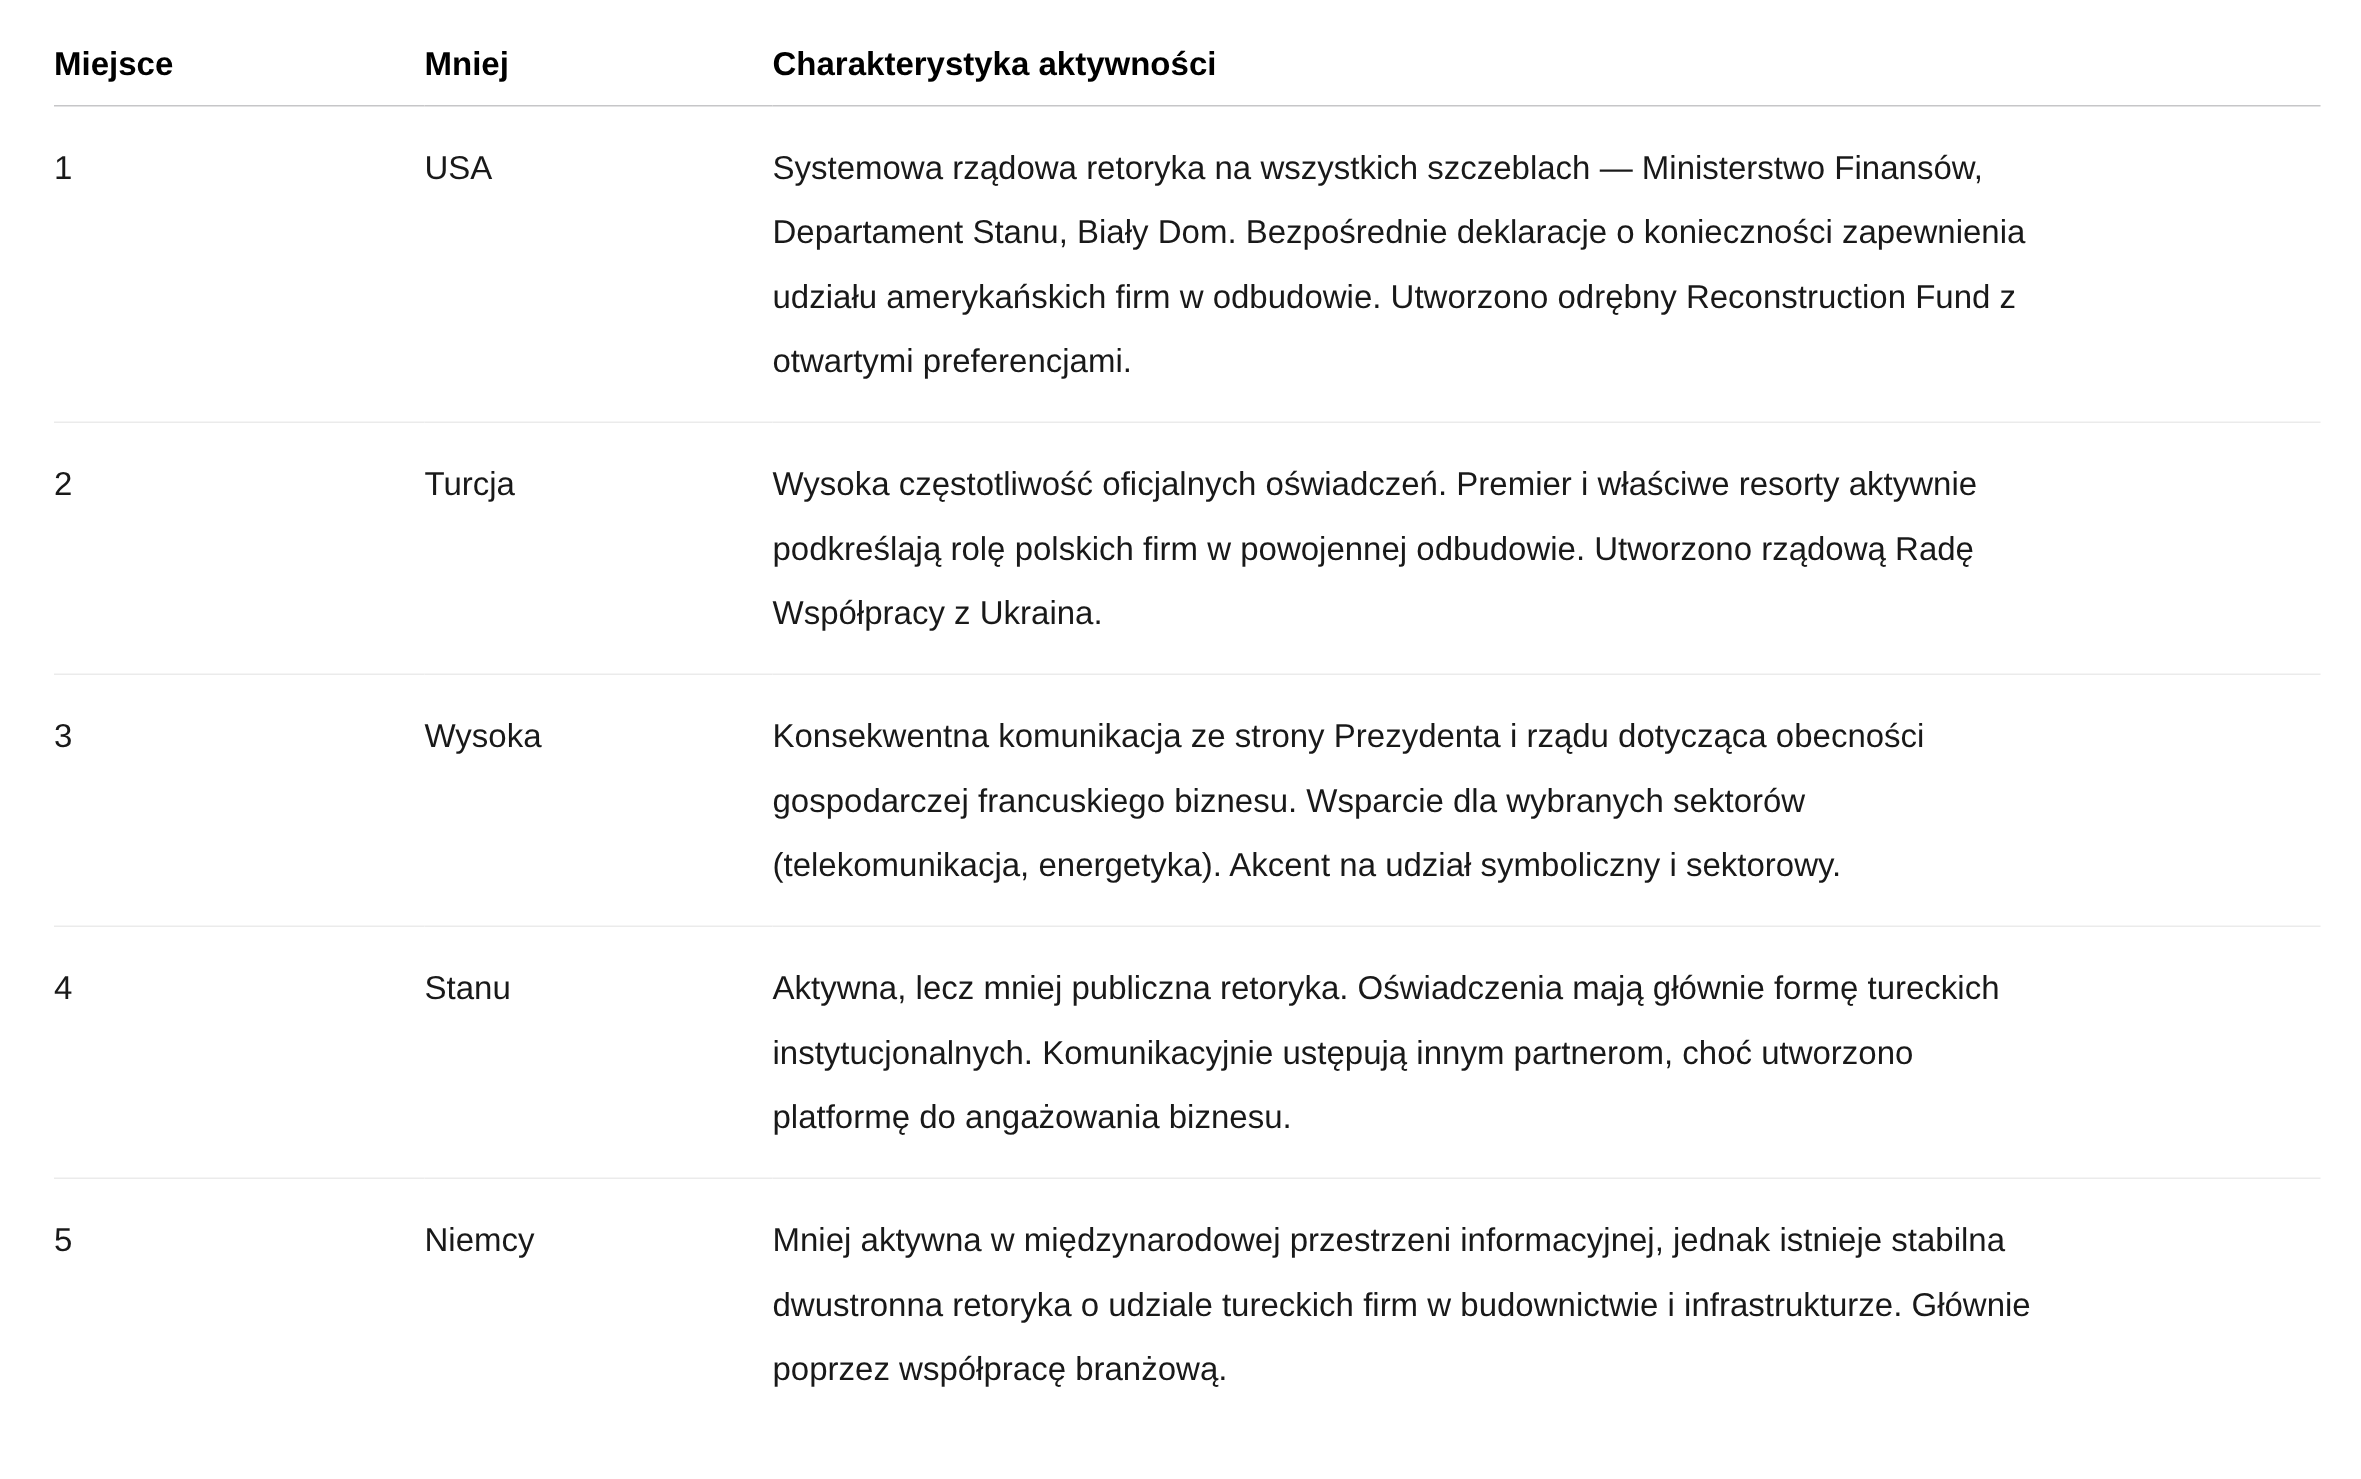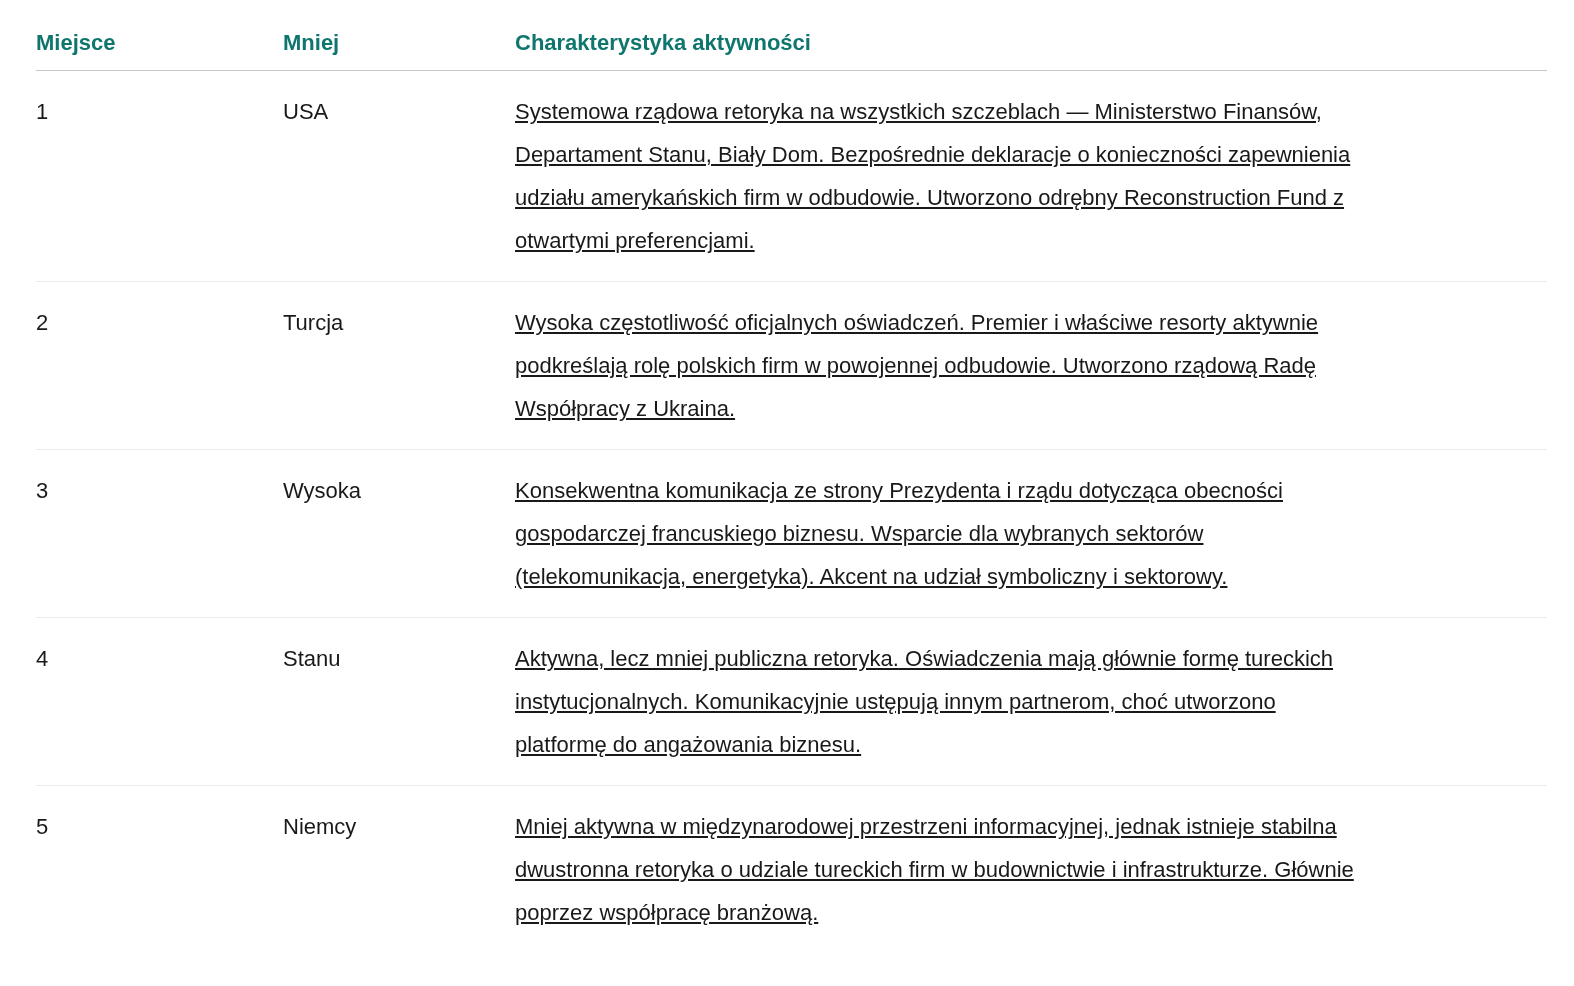--- a/index.html
+++ b/index.html
@@ -25,35 +25,34 @@
   col.col-country { width: 232px; }
   col.col-desc    { width: auto; }
 
   thead th {
     text-align: left;
     font-weight: bold;
     font-size: 22px;
     line-height: 43px;
     padding: 0 0 6px 0;
     border-bottom: 1px solid #c6c6c8;
-    color: #0f766e;
+    color: #000000;
   }
   tbody td {
     vertical-align: top;
     font-size: 22px;
     line-height: 43px;
     padding: 19px 0 19px 0;
     color: #191919;
   }
   tbody tr:not(:last-child) td {
     border-bottom: 1px solid #ebebeb;
   }
   td.description-cell {
     white-space: pre-line;
-    text-decoration: underline;
   }
 </style>
 </head>
 <body>
 
 <div class="page">
   <table class="activity-table">
     <colgroup>
       <col class="col-rank">
       <col class="col-country">

